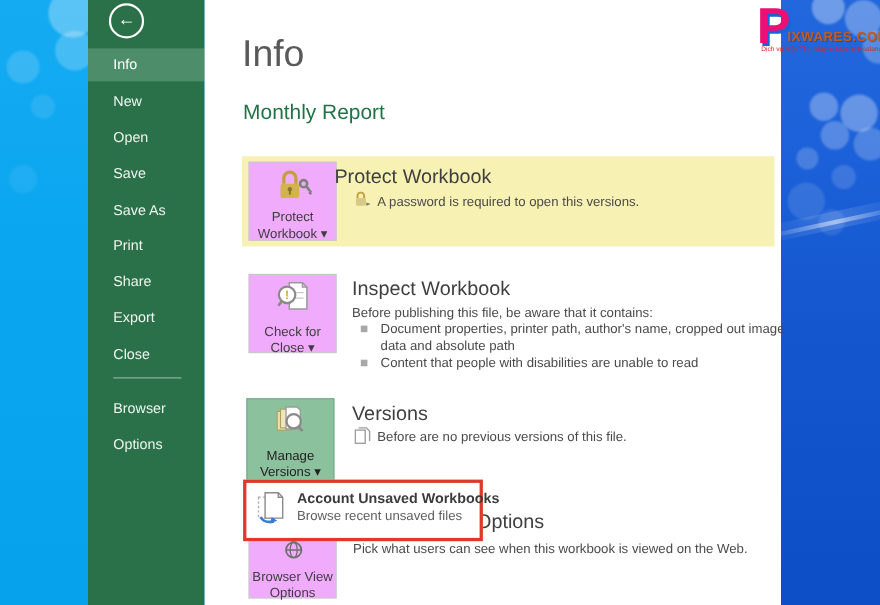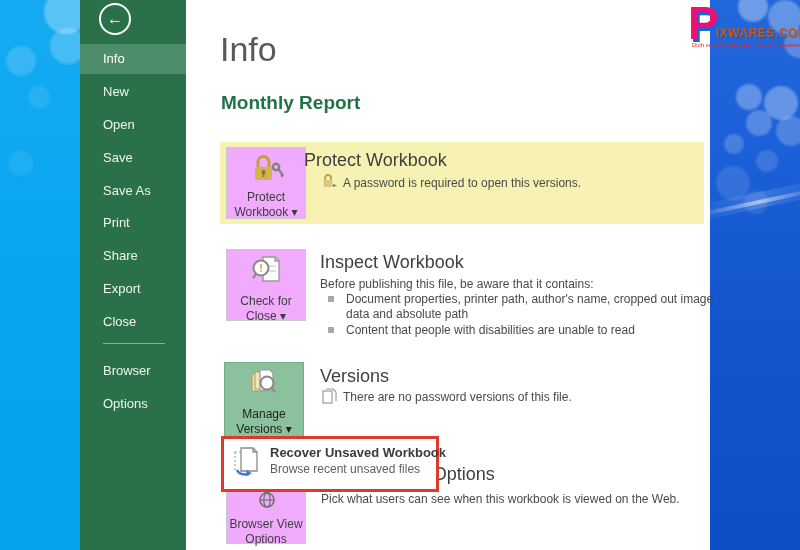--- a/index.html
+++ b/index.html
@@ -19,21 +19,21 @@
   .sidebar{position:absolute;left:80px;top:0;width:106px;height:550px;background:#2a7149;}
   .back-btn{position:absolute;left:19px;top:3px;width:28px;height:28px;border:2px solid #fff;
     border-radius:50%;color:#fff;font-size:16px;line-height:27px;text-align:center;cursor:pointer;}
   .side-item{position:absolute;left:0;width:106px;height:30px;line-height:30px;
     padding-left:23px;box-sizing:border-box;color:#eef5f0;font-size:13px;cursor:pointer;}
   .side-item.active{background:#4e8d69;color:#fff;}
   .side-divider{position:absolute;left:23px;width:62px;border-top:1px solid rgba(255,255,255,.45);}
   
   .main{position:absolute;left:186px;top:0;width:524px;height:550px;background:#ffffff;}
   .page-title{position:absolute;left:34px;top:30px;font-size:34px;font-weight:400;color:#595959;}
-  .doc-name{position:absolute;left:35px;top:92px;font-size:19px;color:#217346;font-weight:bold;}
+  .doc-name{position:absolute;left:35px;top:92px;font-size:19px;color:#217346;}
   .section-heading{position:absolute;font-size:18px;color:#3f3f3f;}
   .body-text{position:absolute;font-size:12px;color:#4a4a4a;}
   .big-btn{position:absolute;width:80px;background:#f0abfc;border:1px solid #c9c9c9;
     text-align:center;font-size:12px;color:#3d3d3d;cursor:pointer;padding-top:6px;box-sizing:border-box;}
   .big-btn .cap{line-height:15px;}
   .big-btn.green{background:#8cc19e;border:1px solid #74ab88;color:#222;}
   .bullet-sq{position:absolute;width:6px;height:6px;background:#a8a8a8;}
   .mini-icon{position:absolute;}
   
   .recover-box{position:absolute;left:35px;top:436px;width:212px;height:50px;background:#ffffff;
@@ -156,21 +156,21 @@
     <div class="cap" style="margin-top:38px;">Manage</div>
     <div class="cap">Versions ▾</div>
   </div>
   <div class="section-heading" style="left:134px;top:366px;">Versions</div>
   <span class="mini-icon" style="left:136px;top:388px;">
     <svg width="16" height="16" viewBox="0 0 16 16">
       <rect x="1" y="3" width="9" height="12" fill="none" stroke="#9a9a9a" stroke-width="1.2"></rect>
       <path d="M4 1 h7 l3 3 v9" fill="none" stroke="#9a9a9a" stroke-width="1.2"></path>
     </svg>
   </span>
-  <div class="body-text" style="left:157px;top:390px;">There are no password versions of this file.</div>
+  <div class="body-text" style="left:157px;top:390px;">Before are no previous versions of this file.</div>
 
   <div class="section-heading" style="left:132px;top:464px;z-index:1;">Browser View Options</div>
   <div class="body-text" style="left:135px;top:492px;z-index:1;">Pick what users can see when this workbook is viewed on the Web.</div>
   <div class="big-btn" style="left:40px;top:486px;height:58px;z-index:2;">
     <span class="mini-icon" style="left:30px;top:2px;">
       <svg width="20" height="20" viewBox="0 0 20 20">
         <circle cx="10" cy="11" r="7" fill="none" stroke="#6f6f6f" stroke-width="1.6"></circle>
         <ellipse cx="10" cy="11" rx="3.2" ry="7" fill="none" stroke="#6f6f6f" stroke-width="1.2"></ellipse>
         <line x1="3" y1="11" x2="17" y2="11" stroke="#6f6f6f" stroke-width="1.2"></line>
         <path d="M10 0 l3 4 h-6 z" fill="#4e7f5e"></path>
@@ -183,21 +183,21 @@
   <div class="recover-box">
     <span class="mini-icon" style="left:9px;top:7px;">
       <svg width="30" height="32" viewBox="0 0 30 32">
         <rect x="2" y="6" width="14" height="19" fill="none" stroke="#aaaaaa" stroke-width="1.2" stroke-dasharray="2,2"></rect>
         <path d="M8 2 h12 l4 4 v19 h-16 z" fill="#fff" stroke="#8a8a8a" stroke-width="1.3"></path>
         <path d="M20 2 v4 h4" fill="none" stroke="#8a8a8a" stroke-width="1.3"></path>
         <path d="M4 24 q3 6 12 4" fill="none" stroke="#3a7bd5" stroke-width="2.4"></path>
         <path d="M14 24 l5 3.5 -6.5 2.5 z" fill="#3a7bd5"></path>
       </svg>
     </span>
-    <div class="recover-title">Recover Unsaved Workbook</div>
+    <div class="recover-title">Account Unsaved Workbooks</div>
     <div class="recover-sub">Browse recent unsaved files</div>
   </div>
 </div>
 
 <div class="wm">
   <div class="wm-p">P</div>
   <div class="wm-brand">IXWARES.COM</div>
   <div class="wm-tag">Dịch vụ Máy Tính Máy in Mực in Hoaland, Hàng LH</div>
 </div>
 

